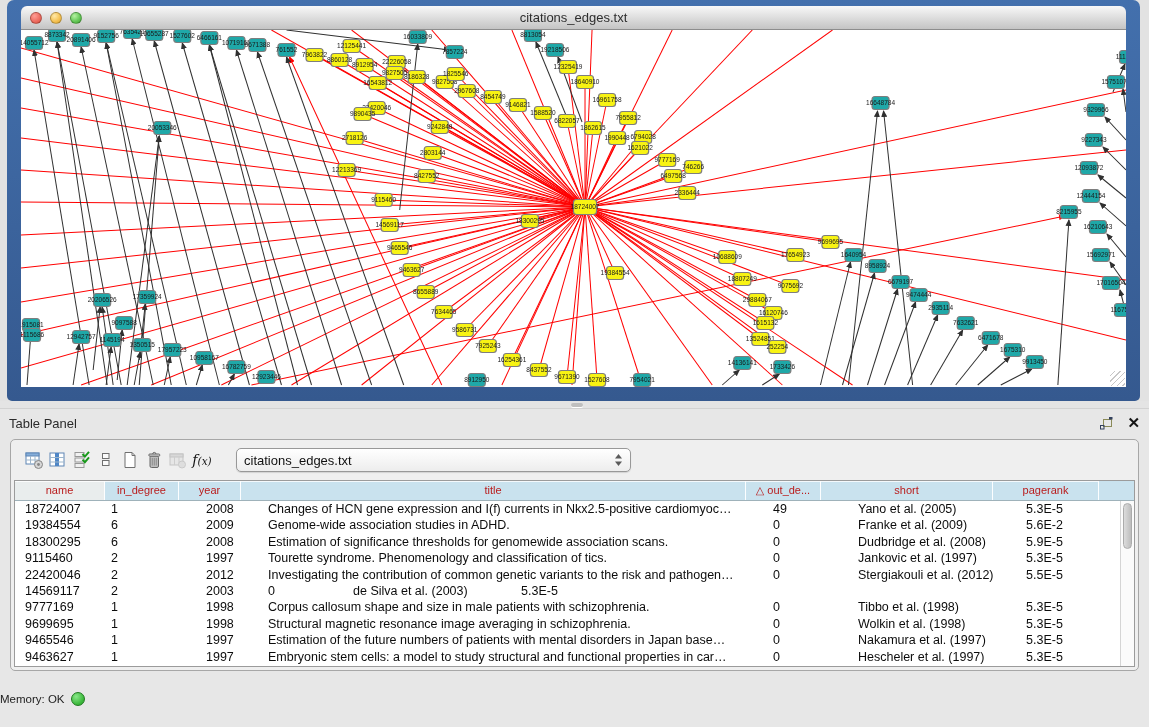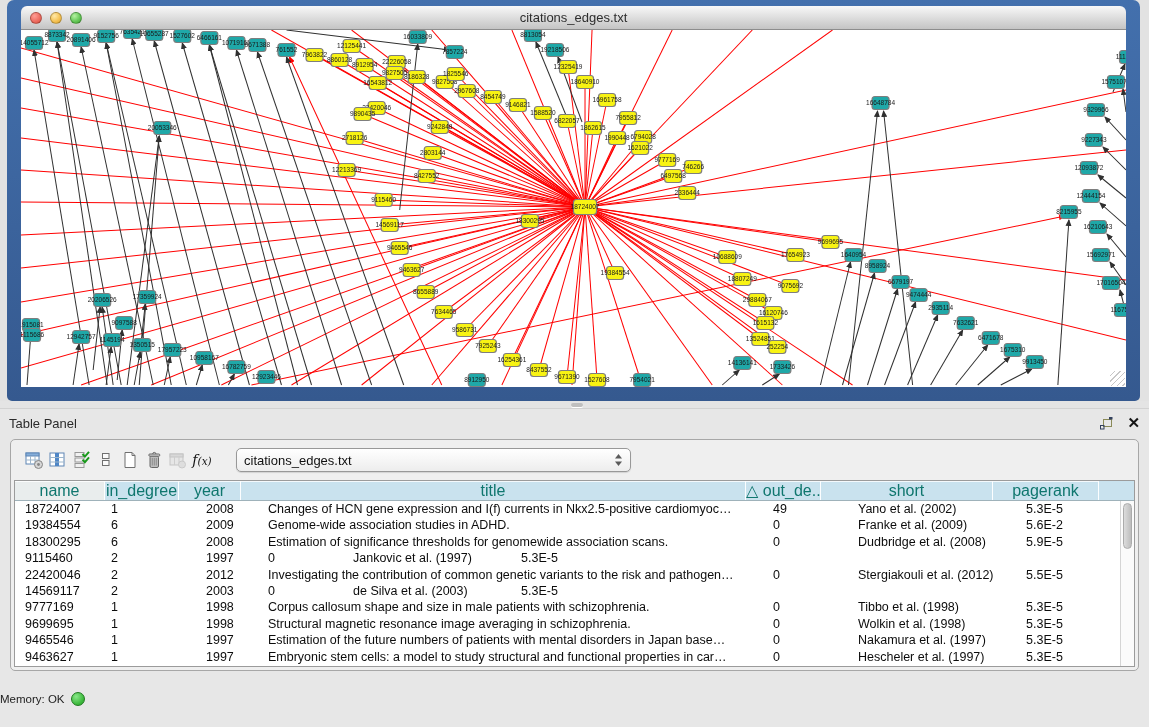--- a/index.html
+++ b/index.html
@@ -42,21 +42,21 @@
     border:1px solid #a7a7a7; border-radius:5px; flex:none; display:flex; flex-direction:column; }
   .tb-toolbar { height:40px; display:flex; align-items:center; padding:0 12px; gap:11px; flex:none; }
   .tbi { width:22px; height:20px; display:inline-flex; align-items:center; justify-content:center; }
   .net-select { margin-left:12px; width:395px; height:24px; background:linear-gradient(#ffffff,#ededed);
     border:1px solid #989898; border-radius:5px; display:flex; align-items:center;
     padding:0 7px; font-size:13px; color:#111; box-shadow:0 1px 1px rgba(0,0,0,.12); }
   .net-select .stepper { margin-left:auto; display:inline-flex; }
 
   .table-wrap { margin:0 3px 3px 3px; flex:1; background:#fff; border:1px solid #9b9b9b; position:relative; overflow:hidden; }
   .thead { display:flex; height:20px; background:#C9E2EE; border-bottom:1px solid #9fb2ba; }
-  .th { font-size:16px; color:#0f766e; text-align:center; line-height:19px;
+  .th { font-size:11px; color:#b91c1c; text-align:center; line-height:19px;
     border-right:1px solid rgba(255,255,255,.95); box-shadow:inset 0 1px 0 rgba(255,255,255,.8);
     overflow:hidden; white-space:nowrap; flex:none; }
   .th.gray { background:#E9EDED; }
   .tbody { position:absolute; top:20px; left:0; right:14px; bottom:0; overflow:hidden; }
   .tr { display:flex; height:16.4px; }
   .td { font-size:12.5px; color:#0c0c0c; line-height:16.4px; white-space:nowrap; overflow:hidden; flex:none; }
   .vscroll { position:absolute; top:20px; right:0; bottom:0; width:14px; background:#FBFBFB; border-left:1px solid #d5d5d5; }
   .vthumb { margin:2px 2px; height:46px; border-radius:5px;
     background:linear-gradient(90deg,#dcdcdc,#bdbdbd); border:1px solid #ababab; }
 
@@ -804,21 +804,21 @@
           <div class="th" style="width: 172px;">short</div>
           <div class="th" style="width: 106px;">pagerank</div>
         </div>
       <div class="tbody">
           <div class="tr">
             <div class="td" style="width: 90px; padding-left: 10px;">18724007</div>
             <div class="td" style="width: 95px; padding-left: 6px;">1</div>
             <div class="td" style="width: 62px; padding-left: 6px;">2008</div>
             <div class="td" style="width: 505px; padding-left: 6px;">Changes of HCN gene expression and I(f) currents in Nkx2.5-positive cardiomyoc…</div>
             <div class="td" style="width: 75px; padding-left: 6px;">49</div>
-            <div class="td" style="width: 172px; padding-left: 16px;">Yano et al. (2002)</div>
+            <div class="td" style="width: 172px; padding-left: 16px;">Yano et al. (2005)</div>
             <div class="td" style="width: 106px; padding-left: 12px;">5.3E-5</div>
           </div>
           <div class="tr">
             <div class="td" style="width: 90px; padding-left: 10px;">19384554</div>
             <div class="td" style="width: 95px; padding-left: 6px;">6</div>
             <div class="td" style="width: 62px; padding-left: 6px;">2009</div>
             <div class="td" style="width: 505px; padding-left: 6px;">Genome-wide association studies in ADHD.</div>
             <div class="td" style="width: 75px; padding-left: 6px;">0</div>
             <div class="td" style="width: 172px; padding-left: 16px;">Franke et al. (2009)</div>
             <div class="td" style="width: 106px; padding-left: 12px;">5.6E-2</div>
@@ -829,20 +829,21 @@
             <div class="td" style="width: 62px; padding-left: 6px;">2008</div>
             <div class="td" style="width: 505px; padding-left: 6px;">Estimation of significance thresholds for genomewide association scans.</div>
             <div class="td" style="width: 75px; padding-left: 6px;">0</div>
             <div class="td" style="width: 172px; padding-left: 16px;">Dudbridge et al. (2008)</div>
             <div class="td" style="width: 106px; padding-left: 12px;">5.9E-5</div>
           </div>
           <div class="tr">
             <div class="td" style="width: 90px; padding-left: 10px;">9115460</div>
             <div class="td" style="width: 95px; padding-left: 6px;">2</div>
             <div class="td" style="width: 62px; padding-left: 6px;">1997</div>
+            <div class="td" style="width: 505px; padding-left: 6px;">Tourette syndrome. Phenomenology and classification of tics.</div>
             <div class="td" style="width: 75px; padding-left: 6px;">0</div>
             <div class="td" style="width: 172px; padding-left: 16px;">Jankovic et al. (1997)</div>
             <div class="td" style="width: 106px; padding-left: 12px;">5.3E-5</div>
           </div>
           <div class="tr">
             <div class="td" style="width: 90px; padding-left: 10px;">22420046</div>
             <div class="td" style="width: 95px; padding-left: 6px;">2</div>
             <div class="td" style="width: 62px; padding-left: 6px;">2012</div>
             <div class="td" style="width: 505px; padding-left: 6px;">Investigating the contribution of common genetic variants to the risk and pathogen…</div>
             <div class="td" style="width: 75px; padding-left: 6px;">0</div>

